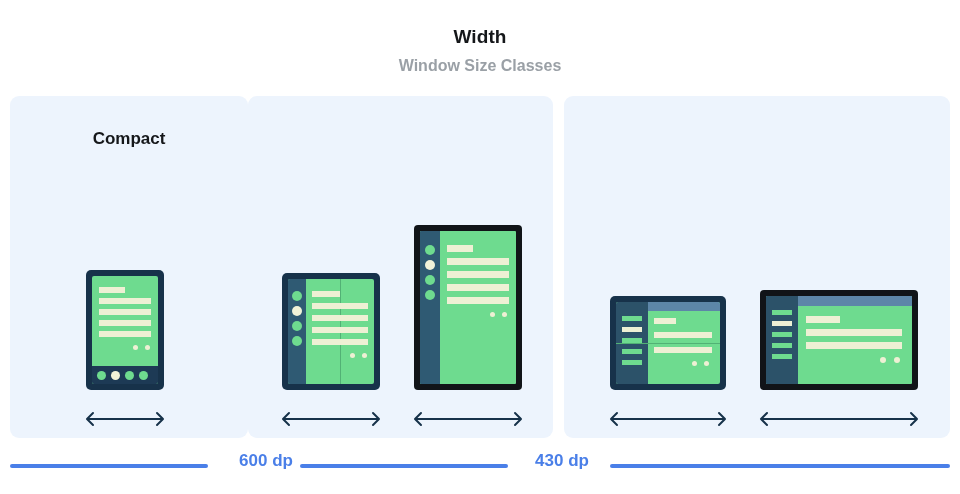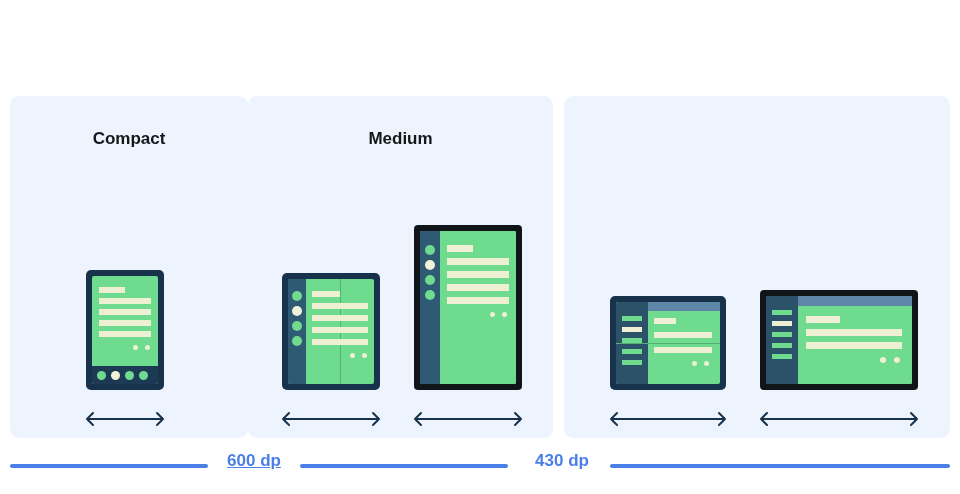--- a/index.html
+++ b/index.html
@@ -57,20 +57,22 @@
   .sline{position:absolute;height:4px;background:#4a7fe8;border-radius:2px;top:18px;}
   .slabel{position:absolute;top:5px;font-size:17px;font-weight:bold;color:#4a7fe8;
     white-space:nowrap;text-align:center;}
 </style>
 </head>
 <body>
 
 <div class="page">
 
   <div class="hdr">
+    <div class="hdr-title">Width</div>
+    <div class="hdr-sub">Window Size Classes</div>
   </div>
 
   <div class="panels">
 
     <div class="panel" id="panel-compact">
       <div class="panel-title">Compact</div>
       <div class="stage">
 
         <div class="dev-wrap" style="left:70px;width:90px;height:272px;">
 
@@ -99,21 +101,20 @@
               <polyline points="11,3 5,9 11,15" fill="none" stroke="#17324a" stroke-width="2" stroke-linecap="round" stroke-linejoin="round"></polyline>
               <polyline points="75,3 81,9 75,15" fill="none" stroke="#17324a" stroke-width="2" stroke-linecap="round" stroke-linejoin="round"></polyline>
             </svg>
           </div>
         </div>
 
       </div>
     </div>
 
     <div class="panel" id="panel-medium">
-      <div class="panel-title">Medium</div>
       <div class="stage">
 
         <div class="dev-wrap" style="left:28px;width:110px;height:272px;">
           <div class="device" style="left:6px;width:98px;height:117px;">
             <div class="frame frame-navy"></div>
             <div class="screen" style="left:6px;top:6px;width:86px;height:105px;border-radius:2px;">
               <div class="sidebar" style="width:18px;">
                 <div class="dot" style="left:4px;top:12px;width:10px;height:10px;"></div>
                 <div class="dot dot-cream" style="left:4px;top:27px;width:10px;height:10px;"></div>
                 <div class="dot" style="left:4px;top:42px;width:10px;height:10px;"></div>
@@ -228,19 +229,19 @@
           </div>
         </div>
 
       </div>
     </div>
 
   </div>
 
   <div class="scale">
     <div class="sline" style="left:10px;width:198px;"></div>
-    <div class="slabel" style="left:214px;width:80px;text-decoration:underline;">600 dp</div>
+    <div class="slabel" style="left:226px;width:80px;">600 dp</div>
     <div class="sline" style="left:300px;width:208px;"></div>
     <div class="slabel" style="left:520px;width:84px;">430 dp</div>
     <div class="sline" style="left:610px;width:340px;"></div>
   </div>
 
 </div>
 
 </body></html>

